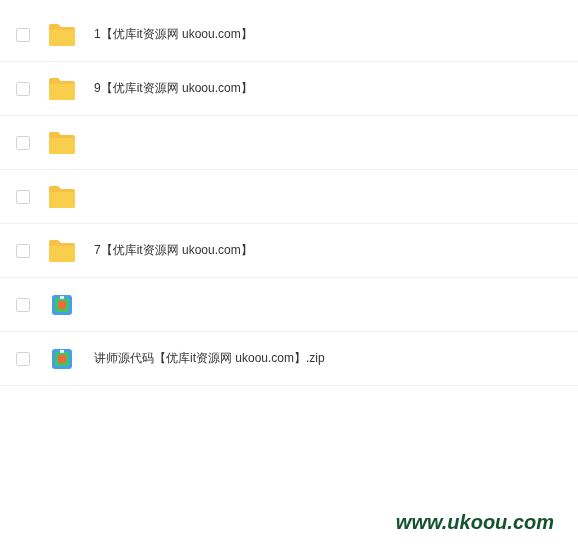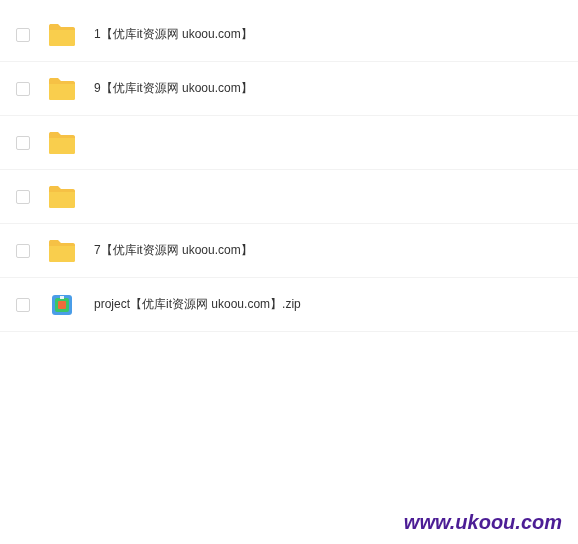--- a/index.html
+++ b/index.html
@@ -43,24 +43,24 @@
   justify-content: center;
 }
 .file-name {
   font-size: 12px;
   color: #333;
   white-space: nowrap;
 }
 .watermark {
   position: absolute;
   bottom: 10px;
-  right: 16px;
+  right: 24px;
   font-size: 20px;
   font-weight: bold;
-  color: #4c1d95;
+  color: #14532d;
   font-style: italic;
   font-family: Arial, sans-serif;
 }
 </style>
 </head>
 <body>
 
 <div class="file-list">
 
   <div class="file-row">
@@ -121,19 +121,30 @@
   <div class="file-row">
     <div class="checkbox"></div>
     <div class="icon-wrap">
       <svg width="24" height="24" viewBox="0 0 24 24">
           <rect x="2" y="2" width="20" height="20" rx="3" fill="#4a9de8"></rect>
           <rect x="5" y="5" width="14" height="14" rx="2" fill="#3ac569"></rect>
           <rect x="8" y="8" width="8" height="8" rx="1" fill="#f16b3a"></rect>
           <rect x="10" y="3" width="4" height="3" fill="#fff" opacity="0.9"></rect>
         </svg>
     </div>
-    <span class="file-name">project【优库it资源网 ukoou.com】.zip</span>
   </div>
 
+  <div class="file-row">
+    <div class="checkbox"></div>
+    <div class="icon-wrap">
+      <svg width="24" height="24" viewBox="0 0 24 24">
+          <rect x="2" y="2" width="20" height="20" rx="3" fill="#4a9de8"></rect>
+          <rect x="5" y="5" width="14" height="14" rx="2" fill="#3ac569"></rect>
+          <rect x="8" y="8" width="8" height="8" rx="1" fill="#f16b3a"></rect>
+          <rect x="10" y="3" width="4" height="3" fill="#fff" opacity="0.9"></rect>
+        </svg>
+    </div>
+    <span class="file-name">讲师源代码【优库it资源网 ukoou.com】.zip</span>
+  </div>
 
 </div>
 
 <div class="watermark">www.ukoou.com</div>
 
 </body></html>

